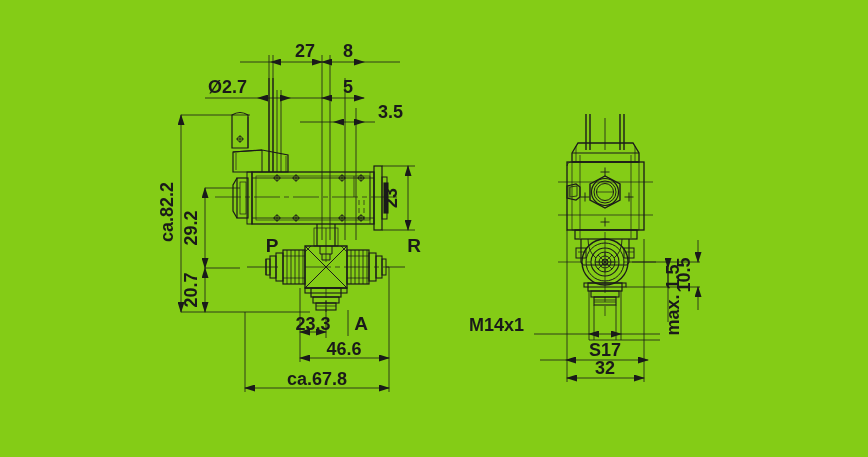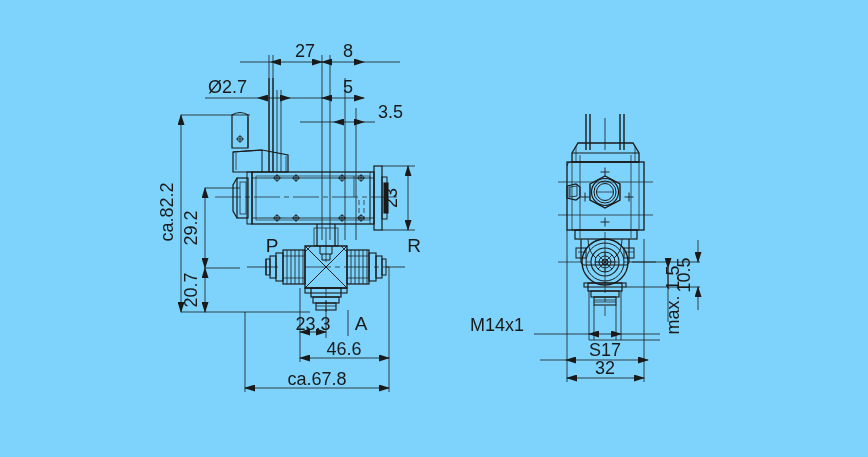--- a/index.html
+++ b/index.html
@@ -1,18 +1,18 @@
 <!DOCTYPE html>
 <html><head>
 <meta charset="utf-8">
 <style>
   html,body{margin:0;padding:0;background:#ffffff;}
   body{width:868px;height:457px;overflow:hidden;
        font-family:"Liberation Sans", sans-serif;}
-  #sheet{position:relative;width:868px;height:457px;background:#7dd3fc;}
+  #sheet{position:relative;width:868px;height:457px;background:#84cc16;font-weight:bold;}
   svg{display:block;}
   text{font-family:"Liberation Sans", sans-serif;fill:#1a1a1a;}
 </style>
 </head>
 <body>
 
 <div id="sheet">
 <svg width="868" height="457" viewBox="0 0 868 457">
 
   <defs>

